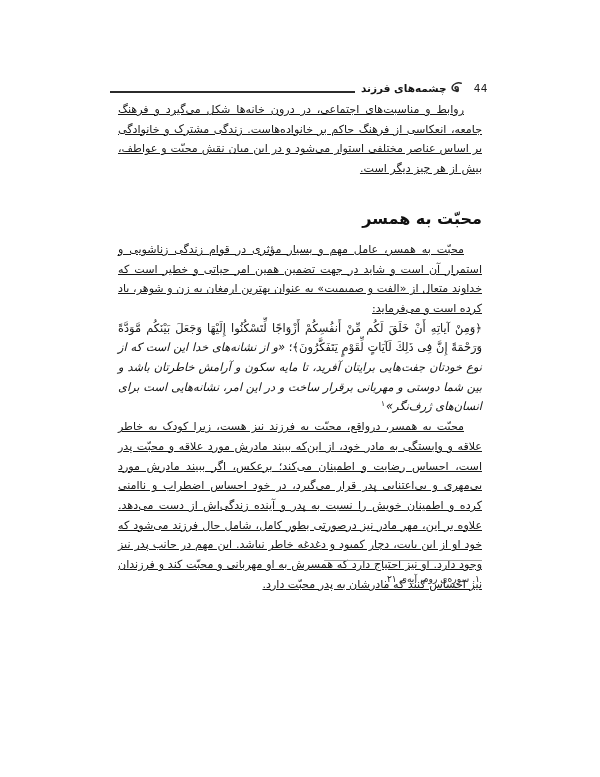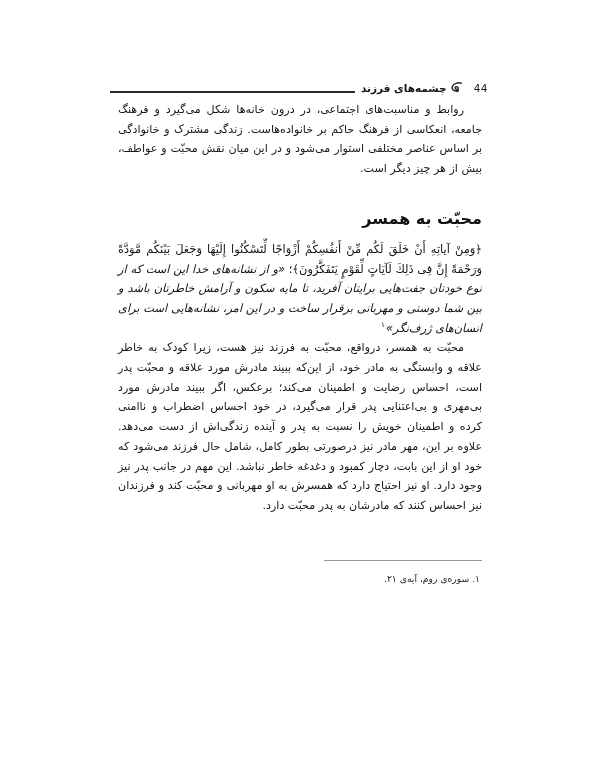--- a/index.html
+++ b/index.html
@@ -74,20 +74,21 @@
     text-justify: inter-word;
   }
   p.para {
     margin: 0 0 0 0;
     font-size: 11.1px;
     line-height: 19.7px;
     color: #171717;
     text-align: justify;
     text-align-last: right;
     letter-spacing: 0.1px;
+    text-decoration: underline;
   }
   p.para.indent { text-indent: 18px; }
   p.gap-before { }
 
   h2.section-heading {
     margin: 30px 0 12px 0;
     font-size: 16px;
     font-weight: bold;
     color: #111111;
     letter-spacing: 0.2px;
@@ -152,20 +153,21 @@
     <span class="header-title">چشمه‌های فرزند</span>
     <span class="header-rule"></span>
   </div>
 
   <div class="column">
 
     <p class="para indent">روابط و مناسبت‌های اجتماعی، در درون خانه‌ها شکل می‌گیرد و فرهنگ جامعه، انعکاسی از فرهنگ حاکم بر خانواده‌هاست. زندگی مشترک و خانوادگی بر اساس عناصر مختلفی استوار می‌شود و در این میان نقش محبّت و عواطف، بیش از هر چیز دیگر است.</p>
 
     <h2 class="section-heading">محبّت به همسر</h2>
 
+    <p class="para indent">محبّت به همسر، عامل مهم و بسیار مؤثری در قوام زندگی زناشویی و استمرار آن است و شاید در جهت تضمین همین امر حیاتی و خطیر است که خداوند متعال از «الفت و صمیمیت» به عنوان بهترین ارمغان به زن و شوهر، یاد کرده است و می‌فرماید:</p>
 
     <div class="verse-block">
       <span class="verse-arabic">﴿وَمِنْ آیاتِهِ أَنْ خَلَقَ لَکُم مِّنْ أَنفُسِکُمْ أَزْوَاجًا لِّتَسْکُنُوا إِلَیْهَا وَجَعَلَ بَیْنَکُم مَّوَدَّةً وَرَحْمَةً إِنَّ فِی ذَلِكَ لَآیَاتٍ لِّقَوْمٍ یَتَفَکَّرُونَ﴾؛</span>
       <span class="verse-translation">«و از نشانه‌های خدا این است که از نوع خودتان جفت‌هایی برایتان آفرید، تا مایه سکون و آرامش خاطرتان باشد و بین شما دوستی و مهربانی برقرار ساخت و در این امر، نشانه‌هایی است برای انسان‌های ژرف‌نگر»</span><sup class="fn-ref">۱</sup>
     </div>
 
     <p class="para indent gap-before">محبّت به همسر، درواقع، محبّت به فرزند نیز هست، زیرا کودک به خاطر علاقه و وابستگی به مادر خود، از این‌که ببیند مادرش مورد علاقه و محبّت پدر است، احساس رضایت و اطمینان می‌کند؛ برعکس، اگر ببیند مادرش مورد بی‌مهری و بی‌اعتنایی پدر قرار می‌گیرد، در خود احساس اضطراب و ناامنی کرده و اطمینان خویش را نسبت به پدر و آینده زندگی‌اش از دست می‌دهد. علاوه بر این، مهر مادر نیز درصورتی بطور کامل، شامل حال فرزند می‌شود که خود او از این بابت، دچار کمبود و دغدغه خاطر نباشد. این مهم در جانب پدر نیز وجود دارد. او نیز احتیاج دارد که همسرش به او مهربانی و محبّت کند و فرزندان نیز احساس کنند که مادرشان به پدر محبّت دارد.</p>
 
   </div>
 

